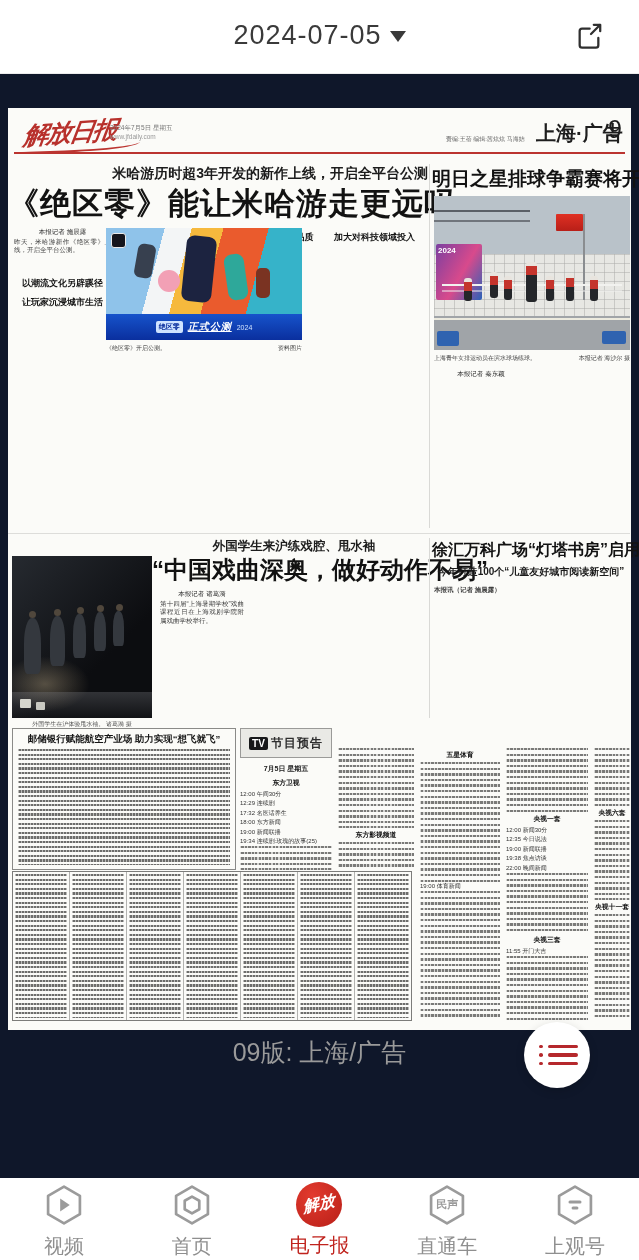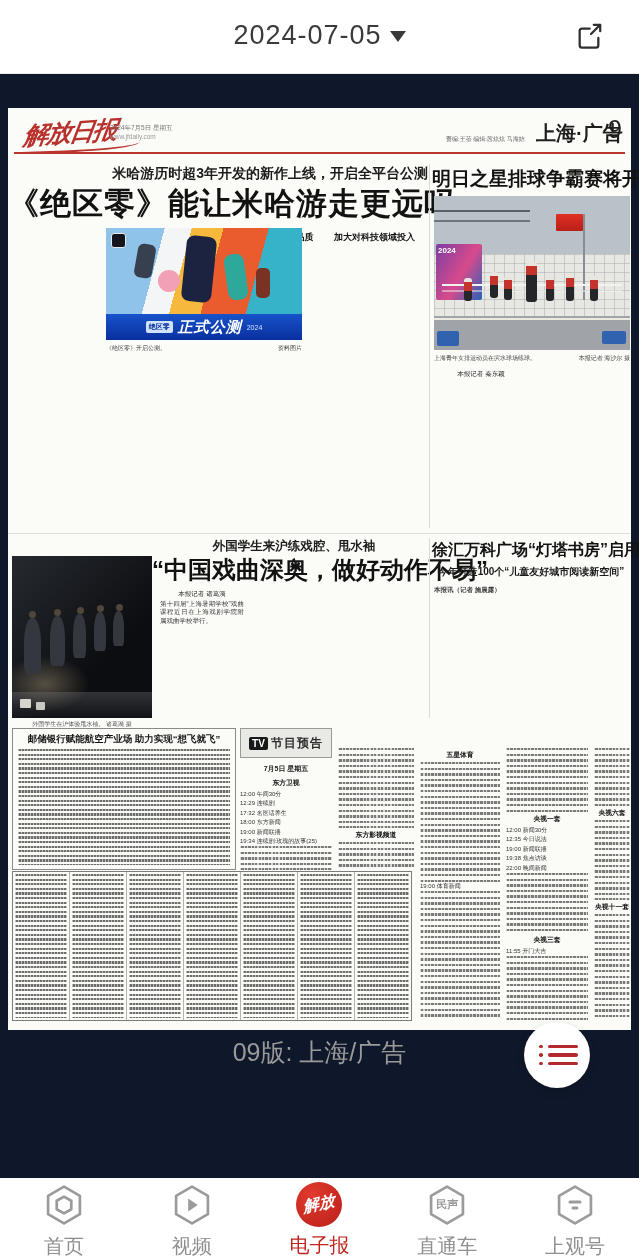--- a/index.html
+++ b/index.html
@@ -57,21 +57,21 @@
   .a-img > *{position:absolute;}
   .gi-logo{left:5px;top:5px;width:15px;height:15px;background:#14151d;border:1px solid #e9e9e9;border-radius:3px;}
   .gi-b1{left:78px;top:8px;width:30px;height:66px;background:#1c2340;border-radius:8px;transform:rotate(6deg);}
   .gi-b2{left:52px;top:42px;width:22px;height:22px;background:#f2a0b5;border-radius:50%;}
   .gi-b3{left:120px;top:26px;width:20px;height:46px;background:#2ea89a;border-radius:8px;transform:rotate(-8deg);}
   .gi-b4{left:150px;top:40px;width:14px;height:30px;background:#7a3322;border-radius:5px;}
   .gi-b5{left:30px;top:16px;width:18px;height:34px;background:#37404f;border-radius:6px;transform:rotate(10deg);}
   .gi-banner{left:0;right:0;bottom:0;height:26px;background:linear-gradient(#1753cb,#0a2f9e);display:flex;align-items:center;justify-content:center;gap:5px;}
   .gi-banner span{position:static;}
   .gi-tag{font-size:7px;font-weight:bold;color:#0a2f9e;background:#cfe3ff;border-radius:2px;padding:1px 3px;}
-  .gi-main{font-size:15px;font-weight:900;font-style:italic;color:#fff;letter-spacing:1px;}
+  .gi-main{font-size:10px;font-weight:900;font-style:italic;color:#fff;letter-spacing:1px;text-decoration:underline;}
   .gi-year{font-size:7px;color:#cfe3ff;}
   .a-imgcap{left:98px;top:236px;width:196px;display:flex;justify-content:space-between;font-size:6px;color:#444;}
   .a-imgcap span{position:static;}
 
   
   .b-headline{left:424px;top:58px;width:198px;text-align:center;font-size:19px;font-weight:900;color:#121212;white-space:nowrap;}
   .b-photo{left:426px;top:88px;width:196px;height:154px;overflow:hidden;background:linear-gradient(#b9c2c9 0 45%,#dfdfdc 45% 78%,#a0a4a8 78% 100%);}
   .b-photo > *{position:absolute;}
   .vb-truss{left:0;top:14px;width:96px;height:2px;background:#5a5f66;box-shadow:0 10px 0 0 #70757c;}
   .vb-wall{left:0;top:58px;right:0;height:62px;background:
@@ -165,20 +165,29 @@
     <div class="mast-site">www.jfdaily.com</div>
     <div class="mast-credits">责编:王蓓 编辑:茜炫炫 马海姞</div>
     <div class="mast-section">上海·广告</div>
     <div class="mast-page">9</div>
     <div class="mast-swoosh"></div>
     <div class="mast-rule"></div>
 
     <div class="a-kicker">米哈游历时超3年开发的新作上线，开启全平台公测</div>
     <div class="a-headline">《绝区零》能让米哈游走更远吗</div>
 
+    <div class="a-col colstack" style="left:6px;">
+      <div class="by f" style="height:10px;">本报记者 施晨露</div>
+      <div class="t6 f" style="height:36px;overflow:hidden;">昨天，米哈游新作《绝区零》上线，开启全平台公测。</div>
+      <div class="fill f" style="height:18px;"></div>
+      <div class="subhd f">以潮流文化另辟蹊径</div>
+      <div class="fill--para fill f" style="height:146px;"></div>
+      <div class="subhd f">让玩家沉浸城市生活</div>
+      <div class="fill grow"></div>
+    </div>
     <div class="a-col colstack" style="left:109px;">
       <div class="f" style="height:132px;"></div>
       <div class="fill--para fill grow"></div>
     </div>
     <div class="a-col colstack" style="left:212px;">
       <div class="f" style="height:132px;"></div>
       <div class="fill f" style="height:112px;"></div>
       <div class="subhd f">在“催更”中打磨高品质</div>
       <div class="fill grow"></div>
     </div>
@@ -362,33 +371,33 @@
     <div class="toc-line"></div>
     <div class="toc-line"></div>
     <div class="toc-line"></div>
   </button>
 
   <nav class="bottomnav">
     <button class="nav-item">
       <span class="hexwrap">
         <svg width="46" height="46" viewBox="0 0 24 24" fill="none" stroke="#9b9b9b" stroke-width="1.4" stroke-linejoin="round">
           <polygon points="12,2.4 20.3,7.2 20.3,16.8 12,21.6 3.7,16.8 3.7,7.2"></polygon>
+          <path d="M10 8.6l5 3.4-5 3.4z" fill="#9b9b9b" stroke="none"></path>
+        </svg>
+      </span>
+      <span class="nav-label">视频</span>
+    </button>
+    <button class="nav-item">
+      <span class="hexwrap">
+        <svg width="46" height="46" viewBox="0 0 24 24" fill="none" stroke="#9b9b9b" stroke-width="1.4" stroke-linejoin="round">
+          <polygon points="12,2.4 20.3,7.2 20.3,16.8 12,21.6 3.7,16.8 3.7,7.2"></polygon>
           <polygon points="12,7.6 15.8,9.8 15.8,14.2 12,16.4 8.2,14.2 8.2,9.8"></polygon>
         </svg>
       </span>
       <span class="nav-label">首页</span>
-    </button>
-    <button class="nav-item">
-      <span class="hexwrap">
-        <svg width="46" height="46" viewBox="0 0 24 24" fill="none" stroke="#9b9b9b" stroke-width="1.4" stroke-linejoin="round">
-          <polygon points="12,2.4 20.3,7.2 20.3,16.8 12,21.6 3.7,16.8 3.7,7.2"></polygon>
-          <path d="M10 8.6l5 3.4-5 3.4z" fill="#9b9b9b" stroke="none"></path>
-        </svg>
-      </span>
-      <span class="nav-label">视频</span>
     </button>
     <button class="nav-item active">
       <span class="epaper-logo">
         <span>解放</span>
       </span>
       <span class="nav-label">电子报</span>
     </button>
     <button class="nav-item">
       <span class="hexwrap">
         <svg width="46" height="46" viewBox="0 0 24 24" fill="none" stroke="#9b9b9b" stroke-width="1.4" stroke-linejoin="round">

